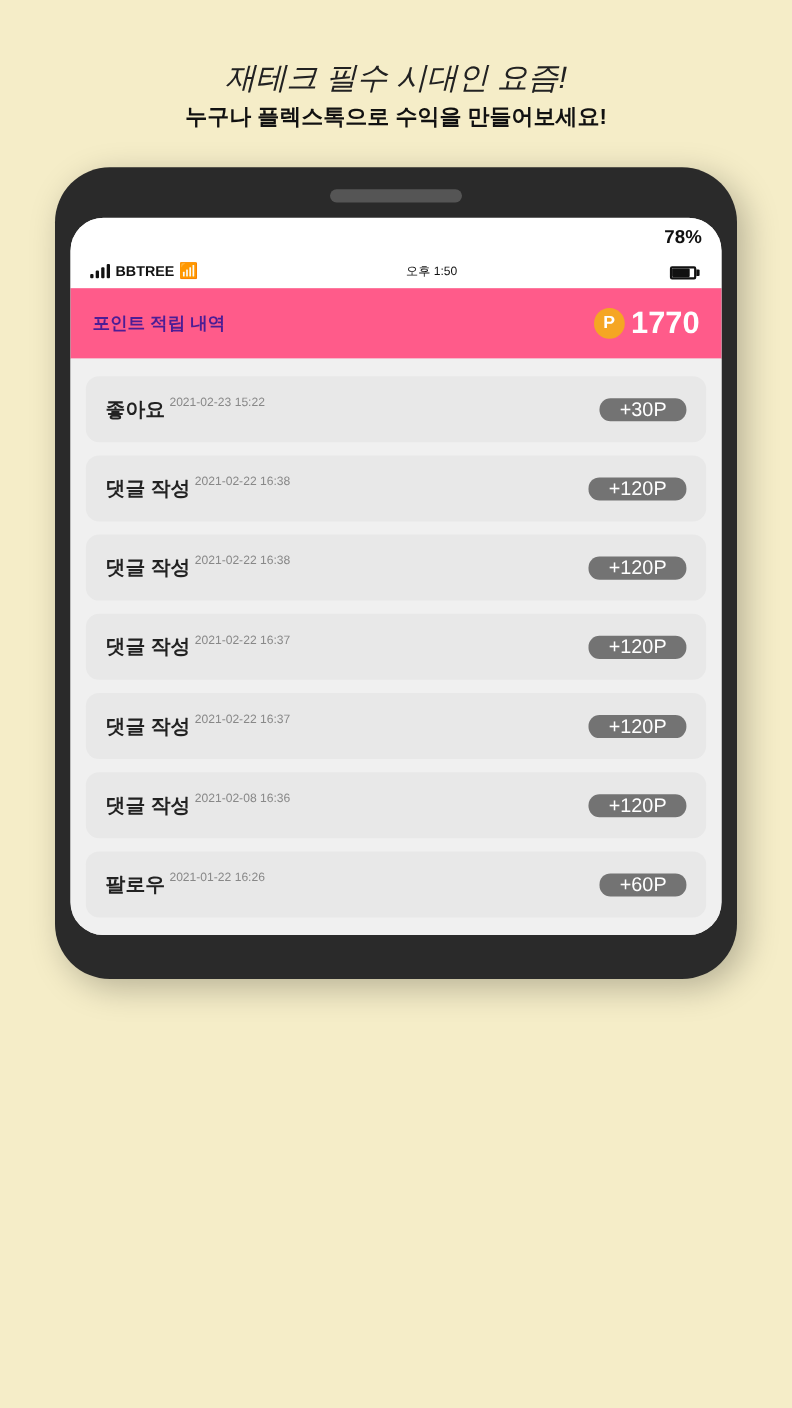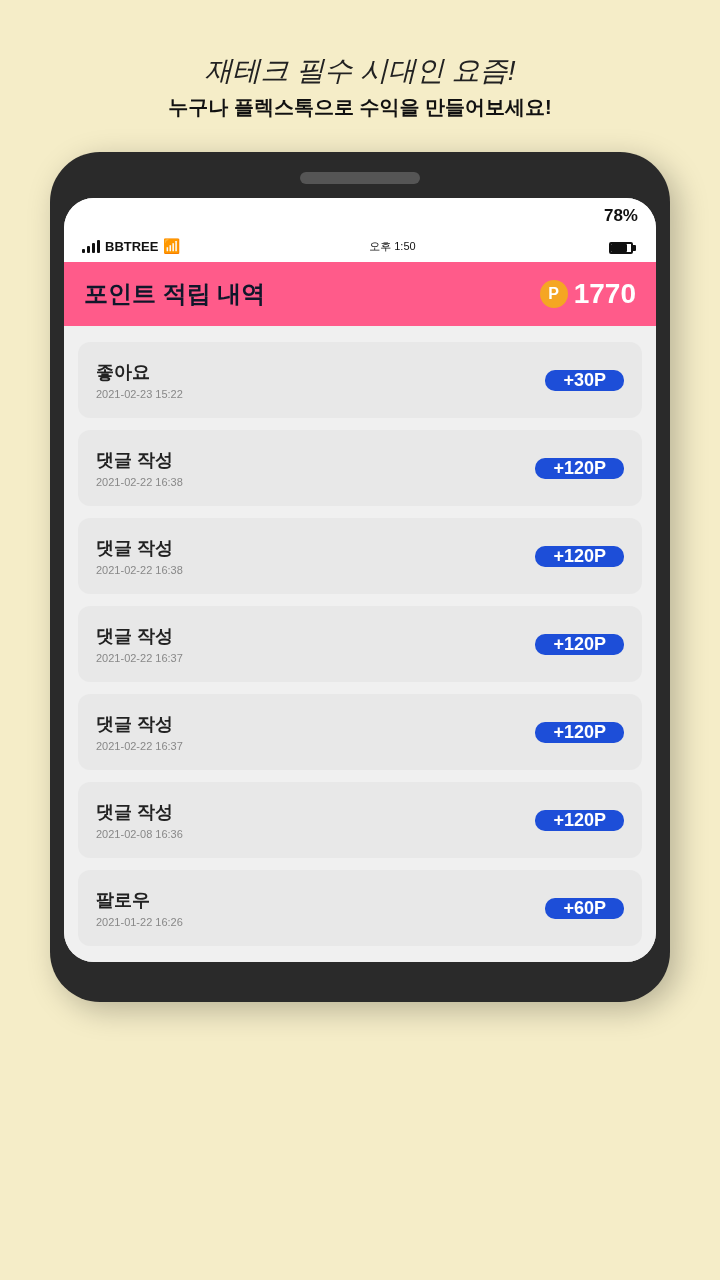--- a/index.html
+++ b/index.html
@@ -133,22 +133,22 @@
     
     .app-header {
       background: #ff5b8a;
       padding: 16px 20px;
       display: flex;
       align-items: center;
       justify-content: space-between;
     }
 
     .app-header-title {
-      color: #0f172a;
-      font-size: 24px;
+      color: #4c1d95;
+      font-size: 16px;
       font-weight: 700;
     }
 
     .points-display {
       display: flex;
       align-items: center;
       gap: 6px;
     }
 
     .points-icon {
@@ -184,40 +184,40 @@
       background: #e8e8e8;
       border-radius: 12px;
       padding: 18px 18px;
       display: flex;
       align-items: center;
       justify-content: space-between;
     }
 
     .history-item-info {
       display: flex;
-      flex-direction: column;
+      flex-direction: row;
       gap: 4px;
     }
 
     .history-item-title {
       font-size: 18px;
       font-weight: 700;
       color: #222;
     }
 
     .history-item-date {
       font-size: 11px;
       color: #888;
     }
 
     .points-badge {
-      background: #1d4ed8;
+      background: #737373;
       color: white;
       font-size: 18px;
-      font-weight: 700;
+      font-weight: 400;
       padding: 0 18px;
       border-radius: 10px;
       white-space: nowrap;
     }
   </style>
 </head>
 <body>
 
 <div class="top-text">
   <div class="line1">재테크 필수 시대인 요즘!</div>

